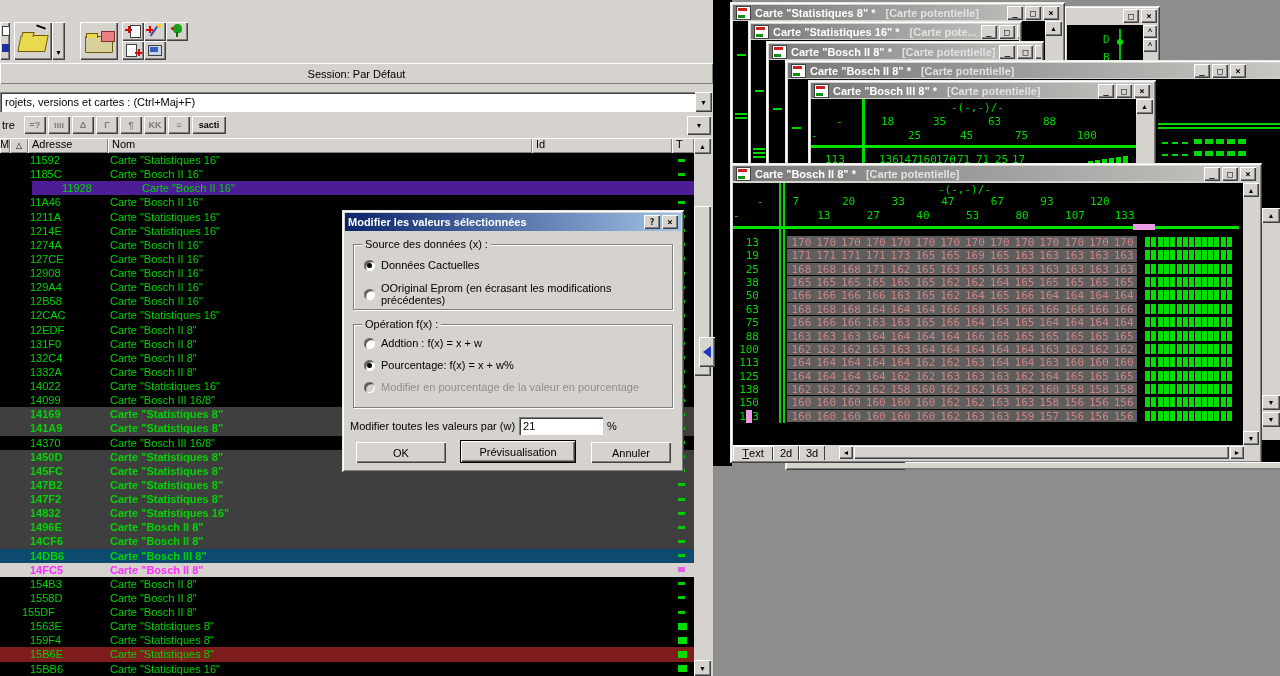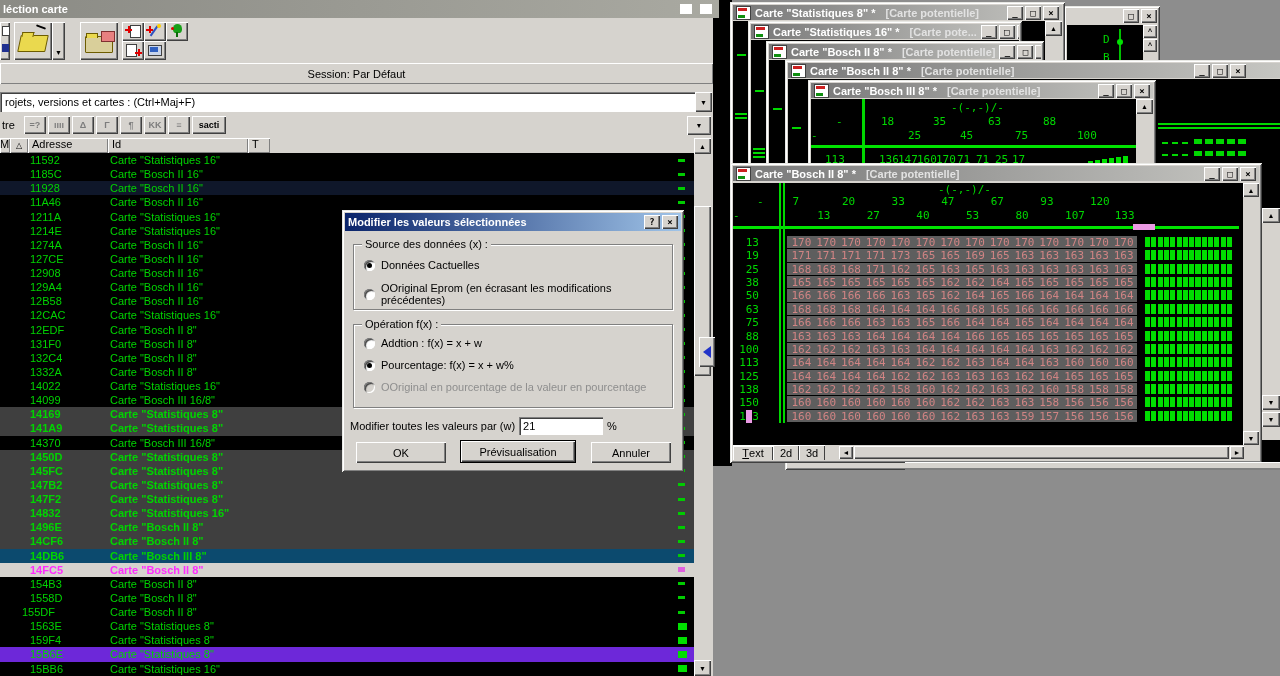--- a/index.html
+++ b/index.html
@@ -711,27 +711,20 @@
         <div class="tab" style="width: 26px; box-sizing: border-box;">3d</div>
         <div style="position: relative; flex: 1 1 0%; height: 15px; background: rgb(214, 211, 206); margin-left: 14px;">
           <div class="raised sbtn" style="left: 0px; top: 1px; width: 14px; height: 13px; position: absolute;">◄</div>
           <div class="raised" style="left: 15px; top: 1px; right: 30px; height: 13px; position: absolute;"></div>
           <div class="raised sbtn" style="right: 15px; top: 1px; width: 14px; height: 13px; position: absolute;">►</div>
         </div>
       </div>
   </div>
 
   <div class="abs chrome" style="left:0;top:0;width:713px;height:676px;">
-    <div class="titlebar t-gray abs" style="left:0;top:0;width:713px;height:18px;background:linear-gradient(90deg,#8b8b85,#a9a9a1);">
-      <span>léction carte</span>
-      <div class="wbtns" style="gap:8px;margin-right:4px;">
-        <div style="width:12px;height:10px;background:#fff;"></div>
-        <div style="width:12px;height:10px;background:#fff;"></div>
-      </div>
-    </div>
 
     <div class="abs" style="left:0;top:18px;width:713px;height:44px;">
       <div class="raised abs" style="left:0;top:4px;width:10px;height:38px;">
         <div class="abs" style="left:2px;top:4px;width:6px;height:8px;background:#fff;border:1px solid #404040;"></div>
         <div class="abs" style="left:2px;top:22px;width:7px;height:8px;background:#203090;"></div>
       </div>
       <div class="raised abs" style="left:14px;top:4px;width:38px;height:38px;">
         <div class="folder abs" style="left:5px;top:13px;transform:skewX(-12deg);"></div>
         <div class="abs" style="left:22px;top:4px;width:10px;height:2px;background:#000;border-radius:2px;transform:rotate(20deg);"></div>
       </div>
@@ -786,36 +779,37 @@
           <div class="raised" style="position: relative; width: 22px; height: 18px; display: flex; align-items: center; justify-content: center; color: rgb(125, 125, 125); font-size: 9px; font-weight: bold;">≡</div>
           <div class="raised" style="position: relative; width: 34px; height: 18px; display: flex; align-items: center; justify-content: center; color: rgb(0, 0, 0); font-size: 9px; font-weight: bold;">sacti</div>
         </div>
       <div class="raised abs sbtn" style="left:687px;top:2px;width:24px;height:19px;">▼</div>
     </div>
 
     <div class="abs" style="left:0;top:138px;width:694px;height:15px;display:flex;">
       <div class="raised-thin" style="width:10px;">M</div>
       <div class="raised-thin sbtn" style="width:18px;font-size:8px;">△</div>
       <div class="raised-thin" style="width:80px;padding-left:4px;box-sizing:border-box;">Adresse</div>
+      <div class="raised-thin" style="width:424px;padding-left:4px;box-sizing:border-box;">Nom</div>
       <div class="raised-thin" style="width:140px;padding-left:4px;box-sizing:border-box;">Id</div>
       <div class="raised-thin" style="width:22px;padding-left:4px;box-sizing:border-box;">T</div>
     </div>
 
     <div class="abs black" id="cardList" style="left:0;top:153px;width:694px;height:523px;overflow:hidden;">
         <div style="position: relative; height: 14.135px; background: rgb(0, 0, 0);">
           <div style="left: 30px; top: 1px; color: rgb(0, 212, 0); font-weight: normal; position: absolute;">11592</div>
           <div style="left: 110px; top: 1px; color: rgb(0, 212, 0); font-weight: normal; position: absolute;">Carte "Statistiques 16"</div>
           <div style="left: 678px; top: 5.5px; width: 7px; height: 3px; background: rgb(0, 204, 0); position: absolute;"></div>
         </div>
         <div style="position: relative; height: 14.135px; background: rgb(0, 0, 0);">
           <div style="left: 30px; top: 1px; color: rgb(0, 212, 0); font-weight: normal; position: absolute;">1185C</div>
           <div style="left: 110px; top: 1px; color: rgb(0, 212, 0); font-weight: normal; position: absolute;">Carte "Bosch II 16"</div>
           <div style="left: 678px; top: 5.5px; width: 7px; height: 3px; background: rgb(0, 204, 0); position: absolute;"></div>
         </div>
-        <div style="position: relative; height: 14.135px; background: #0f172a;">
+        <div style="position: relative; height: 14.135px; background: #4c1d95; margin-left: 32px;">
           <div style="left: 30px; top: 1px; color: rgb(0, 212, 0); font-weight: normal; position: absolute;">11928</div>
           <div style="left: 110px; top: 1px; color: rgb(0, 212, 0); font-weight: normal; position: absolute;">Carte "Bosch II 16"</div>
           <div style="left: 678px; top: 5.5px; width: 7px; height: 3px; background: rgb(0, 204, 0); position: absolute;"></div>
         </div>
         <div style="position: relative; height: 14.135px; background: rgb(0, 0, 0);">
           <div style="left: 30px; top: 1px; color: rgb(0, 212, 0); font-weight: normal; position: absolute;">11A46</div>
           <div style="left: 110px; top: 1px; color: rgb(0, 212, 0); font-weight: normal; position: absolute;">Carte "Bosch II 16"</div>
           <div style="left: 678px; top: 5.5px; width: 7px; height: 3px; background: rgb(0, 204, 0); position: absolute;"></div>
         </div>
         <div style="position: relative; height: 14.135px; background: rgb(0, 0, 0);">
@@ -966,21 +960,21 @@
         <div style="position: relative; height: 14.135px; background: rgb(0, 0, 0);">
           <div style="left: 30px; top: 1px; color: rgb(0, 212, 0); font-weight: normal; position: absolute;">1563E</div>
           <div style="left: 110px; top: 1px; color: rgb(0, 212, 0); font-weight: normal; position: absolute;">Carte "Statistiques 8"</div>
           <div style="left: 678px; top: 3.5px; width: 9px; height: 7px; background: rgb(0, 224, 0); position: absolute;"></div>
         </div>
         <div style="position: relative; height: 14.135px; background: rgb(0, 0, 0);">
           <div style="left: 30px; top: 1px; color: rgb(0, 212, 0); font-weight: normal; position: absolute;">159F4</div>
           <div style="left: 110px; top: 1px; color: rgb(0, 212, 0); font-weight: normal; position: absolute;">Carte "Statistiques 8"</div>
           <div style="left: 678px; top: 3.5px; width: 9px; height: 7px; background: rgb(0, 224, 0); position: absolute;"></div>
         </div>
-        <div style="position: relative; height: 14.135px; background: #6d28d9;">
+        <div style="position: relative; height: 14.135px; background: #7f1d1d;">
           <div style="left: 30px; top: 1px; color: rgb(0, 212, 0); font-weight: normal; position: absolute;">15B6E</div>
           <div style="left: 110px; top: 1px; color: rgb(0, 212, 0); font-weight: normal; position: absolute;">Carte "Statistiques 8"</div>
           <div style="left: 678px; top: 3.5px; width: 9px; height: 7px; background: rgb(0, 224, 0); position: absolute;"></div>
         </div>
         <div style="position: relative; height: 14.135px; background: rgb(0, 0, 0);">
           <div style="left: 30px; top: 1px; color: rgb(0, 212, 0); font-weight: normal; position: absolute;">15BB6</div>
           <div style="left: 110px; top: 1px; color: rgb(0, 212, 0); font-weight: normal; position: absolute;">Carte "Statistiques 16"</div>
           <div style="left: 678px; top: 3.5px; width: 9px; height: 7px; background: rgb(0, 224, 0); position: absolute;"></div>
         </div>
       </div>
@@ -1022,21 +1016,21 @@
       <div class="dlgrow" style="left:10px;top:12px;">
         <span class="radio"></span>
         <span>Addtion : f(x) = x + w</span>
       </div>
       <div class="dlgrow" style="left:10px;top:34px;">
         <span class="radio on"></span>
         <span>Pourcentage: f(x) = x + w%</span>
       </div>
       <div class="dlgrow" style="left:10px;top:56px;color:#8e8e8e;">
         <span class="radio dis"></span>
-        <span>OOriginal en pourcentage de la valeur en pourcentage</span>
+        <span>Modifier en pourcentage de la valeur en pourcentage</span>
       </div>
     </div>
 
     <div class="dlgrow" style="left:8px;top:207px;gap:4px;">
       <span>Modifier toutes les valeurs par (w)</span>
       <div class="sunken" style="width:84px;height:18px;display:flex;align-items:center;padding-left:4px;box-sizing:border-box;">
         <span>21</span>
       </div>
       <span>%</span>
     </div>

